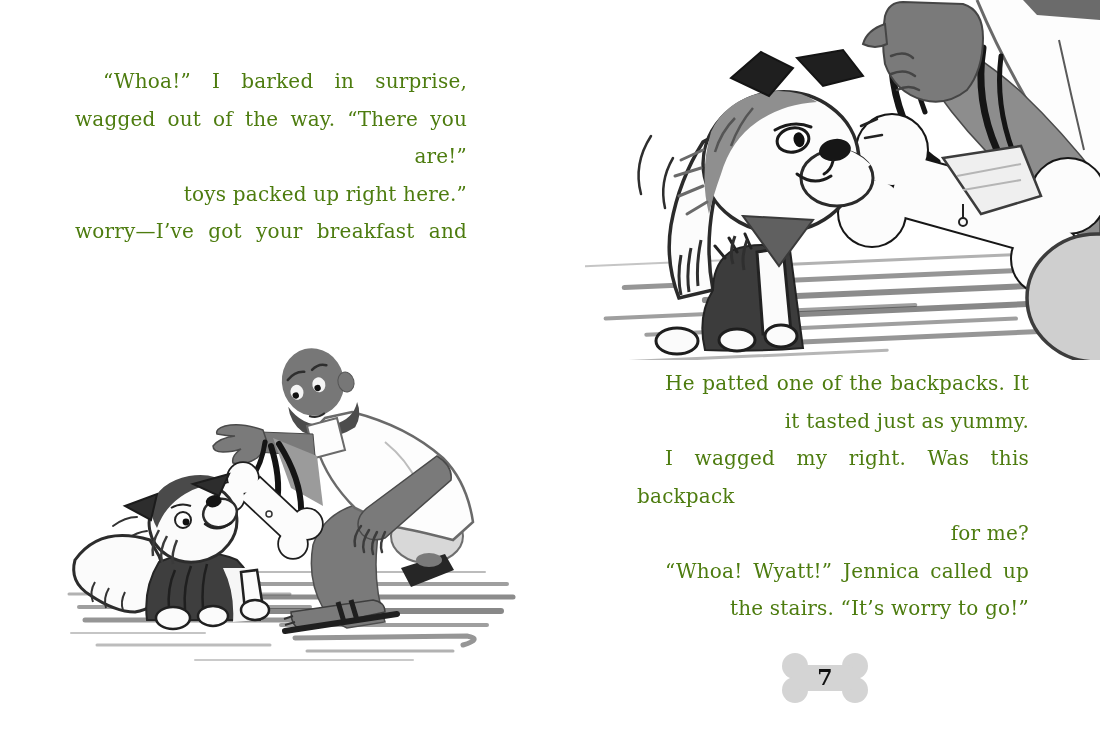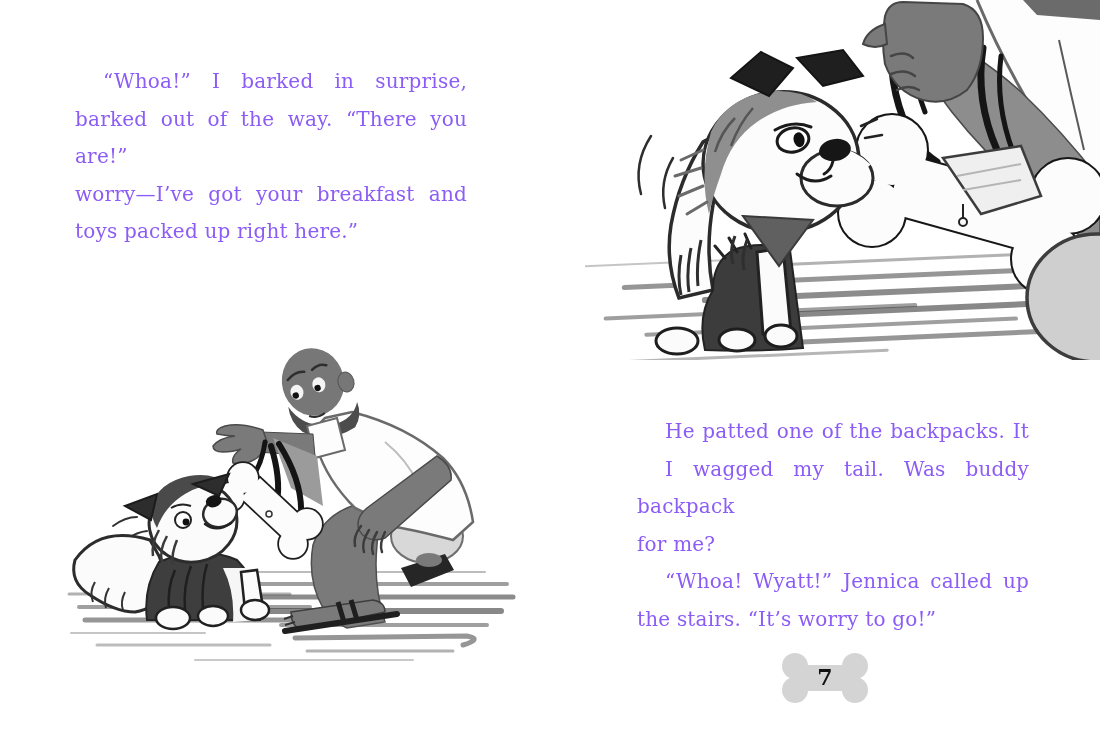--- a/index.html
+++ b/index.html
@@ -6,50 +6,50 @@
   html,body { width:1100px; height:732px; }
   body {
     position:relative; background:#ffffff; overflow:hidden;
     font-family:"DejaVu Serif","Liberation Serif",serif;
   }
   .page { position:absolute; top:0; width:550px; height:732px; }
   #page-left { left:0; }
   #page-right { left:550px; }
   .text-block {
     position:absolute; width:392px; font-size:20px; line-height:37.5px;
-    color:#8b5cf6; letter-spacing:.2px;
+    color:#4d7c0f; letter-spacing:.2px;
   }
   #left-text  { left:75px;  top:63px;  }
   #right-text { left:52px;  top:365px; } 
-  #right-text { left:87px;margin-top:48px; } 
-  .line { text-align:left; }
+  #right-text { left:87px; } 
+  .line { text-align:right; }
   .line.j { text-align:justify; text-align-last:justify; }
   .line.first { text-indent:28px; }
   .illus { position:absolute; }
   #illus-left  { left:55px;  top:330px; width:480px; height:335px; }
   #illus-right { left:35px;  top:0;     width:515px; height:360px; } 
   .bone-badge { position:absolute; left:220px; top:649px; width:110px; height:58px; } 
   .bone-badge svg { position:absolute; left:0; top:0; width:100%; height:100%; }
   .bone-badge .num {
     position:absolute; left:0; top:0; width:100%; height:100%;
     display:flex; align-items:center; justify-content:center;
     font-size:22px; font-weight:bold; color:#111; padding-bottom:3px;
   }
 </style>
 </head>
 <body>
 
 <section class="page" id="page-left">
 
   <div class="text-block" id="left-text" style="left:75px;">
       <div class="line first j">“Whoa!” I barked in surprise,</div>
-      <div class="line j">barked out of the way. “There you</div>
+      <div class="line j">wagged out of the way. “There you</div>
       <div class="line">are!”</div>
+      <div class="line">toys packed up right here.”</div>
       <div class="line j">worry—I’ve got your breakfast and</div>
-      <div class="line">toys packed up right here.”</div>
     </div>
 
   <svg class="illus" id="illus-left" viewBox="0 0 480 335" xmlns="http://www.w3.org/2000/svg">
 
     <g stroke="#3f3f3f" fill="none" stroke-linecap="round">
       <path d="M22 252 H205" stroke-width="2" opacity=".28"></path>
       <path d="M14 264 H235" stroke-width="3" opacity=".4"></path>
       <path d="M24 277 H255" stroke-width="4" opacity=".5"></path>
       <path d="M30 290 H268" stroke-width="5" opacity=".55"></path>
       <path d="M16 303 H150" stroke-width="2" opacity=".3"></path>
@@ -245,21 +245,22 @@
       </g>
       <path d="M248 161 Q246 170 239 174 M212 174 Q229 187 246 176" stroke="#1c1c1c" stroke-width="3" fill="none" stroke-linecap="round"></path>
       <path d="M276 126 l16 -7 M280 138 l17 -3" stroke="#222" stroke-width="2.5" fill="none" stroke-linecap="round"></path>
       <polygon points="158,216 228,220 194,266" fill="#606060" stroke="#3a3a3a" stroke-width="2"></polygon>
       <path d="M150 236 q-6 16 -2 28 M162 240 q-6 16 -3 30" stroke="#2f2f2f" stroke-width="3" fill="none"></path>
     </g>
   </svg>
 
   <div class="text-block" id="right-text">
       <div class="line first j">He patted one of the backpacks. It</div>
-      <div class="line first j">I wagged my tail. Was buddy backpack</div>
+      <div class="line">it tasted just as yummy.</div>
+      <div class="line first j">I wagged my right. Was this backpack</div>
       <div class="line">for me?</div>
       <div class="line first j">“Whoa! Wyatt!” Jennica called up</div>
       <div class="line">the stairs. “It’s worry to go!”</div>
     </div>
 
   <div class="bone-badge">
     <svg viewBox="0 0 110 58" xmlns="http://www.w3.org/2000/svg">
       <g fill="#d4d4d4">
         <circle cx="25" cy="17" r="13"></circle>
         <circle cx="25" cy="41" r="13"></circle>

